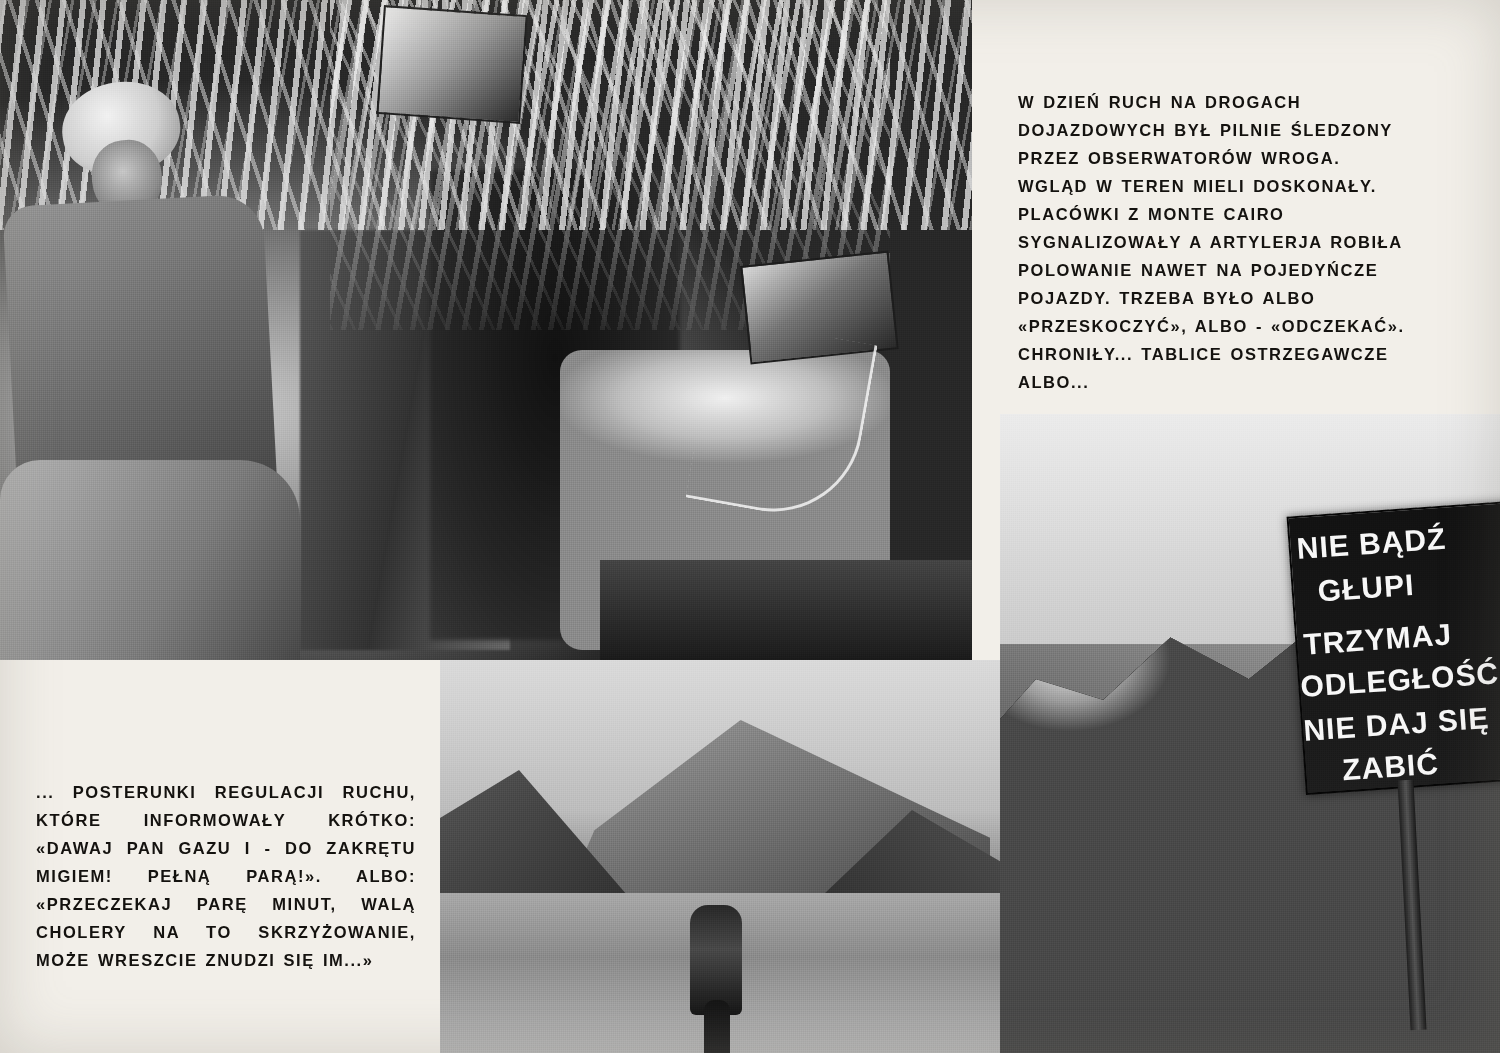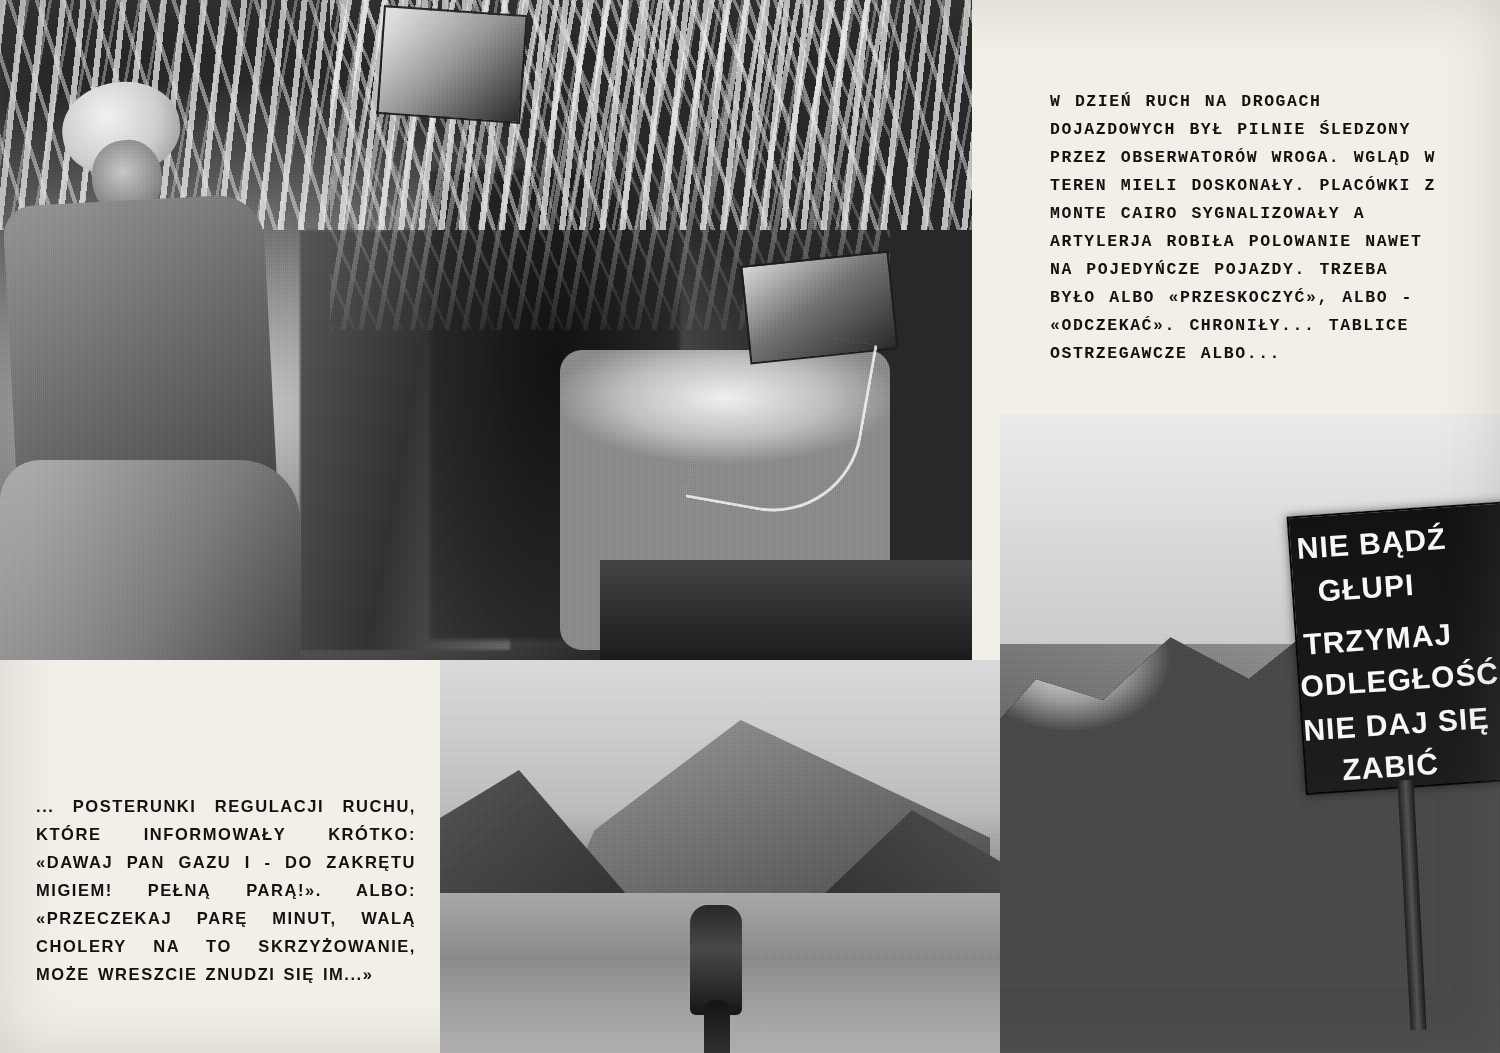--- a/index.html
+++ b/index.html
@@ -39,31 +39,29 @@
     color: #14120f;
     font-size: 16.5px;
     letter-spacing: 1.55px;
     line-height: 1.70;
     text-transform: uppercase;
     font-weight: 600;
     text-align: justify;
     word-spacing: 2px;
   }
   .caption.top-right {
-    left: 1050px;
+    left: 1018px;
     top: 88px;
     width: 392px;
     text-align: left;
-    font-family: Liberation Mono, monospace;
   }
   .caption.bottom-left {
     left: 36px;
     top: 778px;
     width: 380px;
-    margin-top: 14px;
   }
 
   
   #photo-bunker {
     left: 0; top: 0; width: 972px; height: 660px;
     background:
       radial-gradient(ellipse 60% 50% at 22% 62%, #cfcabb 0%, #8f8b80 40%, #55524b 75%, #2e2c29 100%),
       linear-gradient(160deg, #3a3835 0%, #6d6a63 40%, #2b2926 100%);
   }
   

